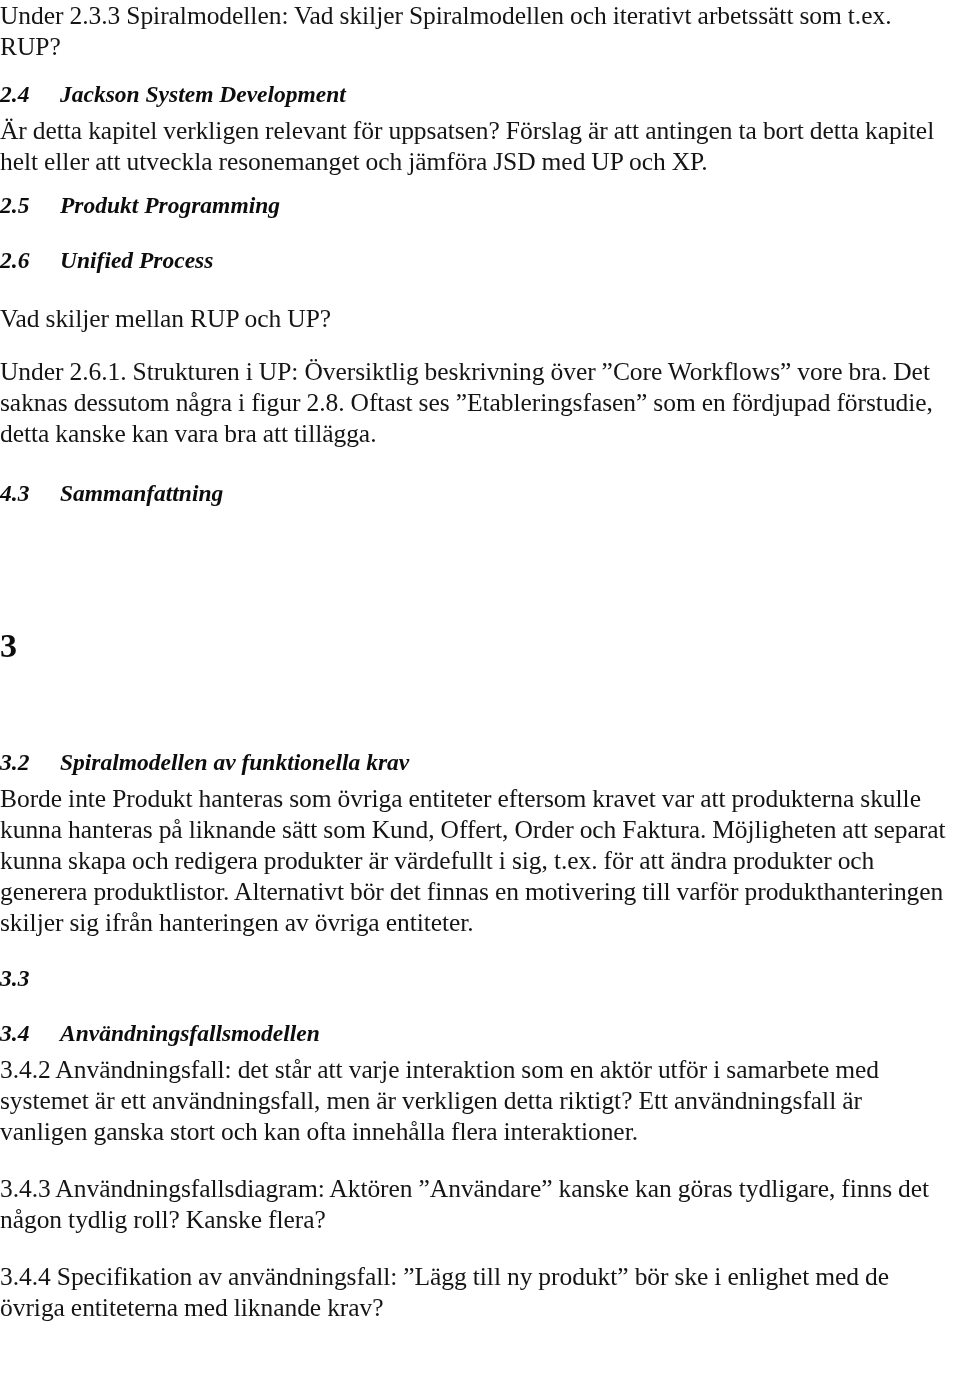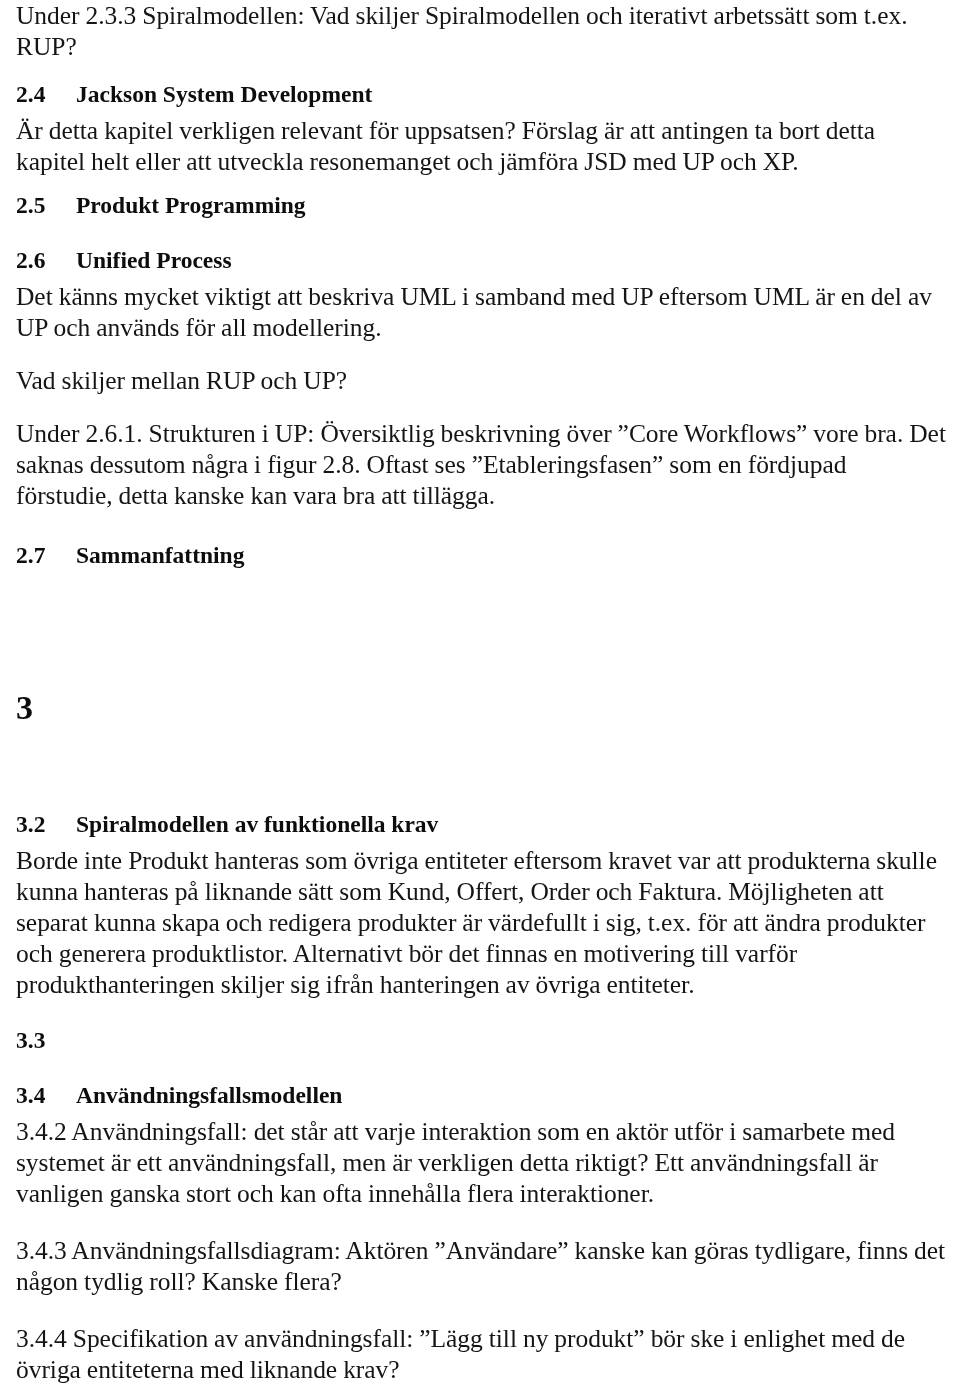--- a/index.html
+++ b/index.html
@@ -14,21 +14,21 @@
     font-family: "Liberation Serif", "DejaVu Serif", serif;
     color: #1a1a1a;
     -webkit-font-smoothing: antialiased;
   }
   .page {
     position: relative;
     width: 960px;
     height: 1389px;
     background: #ffffff;
     box-sizing: border-box;
-    padding: 0 12px 0 16px;
+    padding: 0 12px 0 0;
   }
 
   
   .para {
     font-size: 25.5px;
     line-height: 31px;
     text-align: left;
     margin: 0;
     letter-spacing: -0.05px;
     word-spacing: -0.3px;
@@ -37,20 +37,21 @@
 
   
   .h2 {
     font-weight: bold;
     font-size: 23.5px;
     line-height: 29px;
     margin: 0;
     display: flex;
     align-items: baseline;
     color: #0d0d0d;
+    font-style: italic;
   }
   .h2 .num {
     width: 60px;
     flex: 0 0 60px;
     display: inline-block;
   }
   .h2 .txt { display: inline-block; text-align: center; }
 
   
   .h1 {
@@ -106,34 +107,33 @@
 
   <div class="sp26"></div>
 
   <div class="h2">
     <span class="num">2.6</span>
     <span class="txt">Unified Process</span>
   </div>
 
   <div class="sp6"></div>
 
-  <p class="para">Det känns mycket viktigt att beskriva UML i samband med UP eftersom UML är en del av UP och används för all modellering.</p>
 
   <div class="sp22"></div>
 
   <p class="para">Vad skiljer mellan RUP och UP?</p>
 
   <div class="sp22"></div>
 
   <p class="para">Under 2.6.1. Strukturen i UP: Översiktlig beskrivning över ”Core Workflows” vore bra. Det saknas dessutom några i figur 2.8. Oftast ses ”Etableringsfasen” som en fördjupad förstudie, detta kanske kan vara bra att tillägga.</p>
 
   <div class="sp30"></div>
 
   <div class="h2">
-    <span class="num">2.7</span>
+    <span class="num">4.3</span>
     <span class="txt">Sammanfattning</span>
   </div>
 
   <div class="sp62"></div>
   <div class="sp56"></div>
 
   <div class="h1">
     <span class="num">3</span>
   </div>
 

